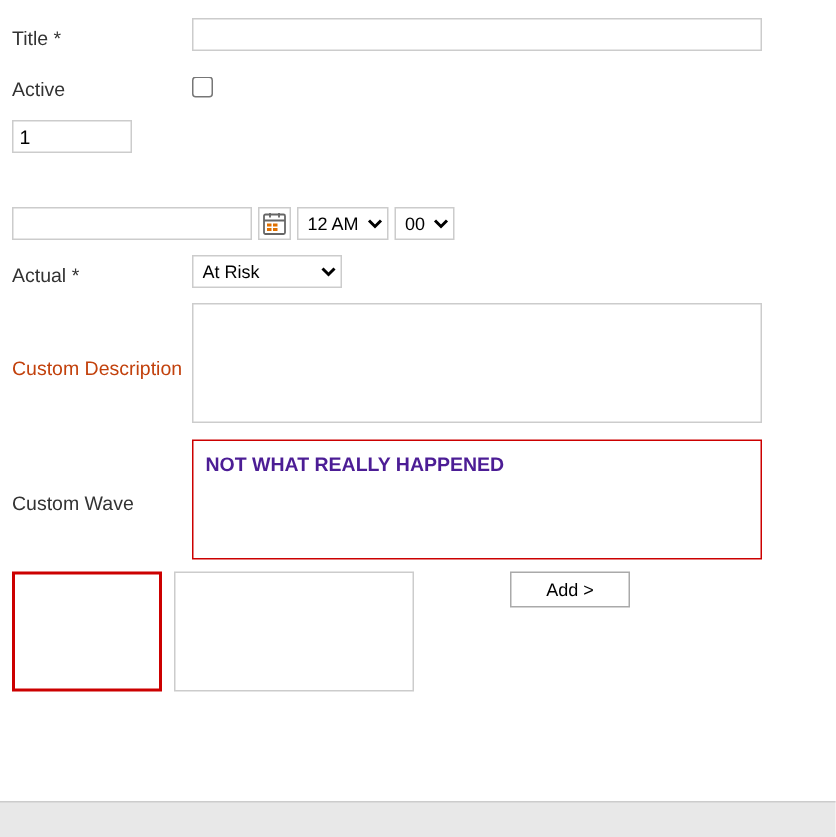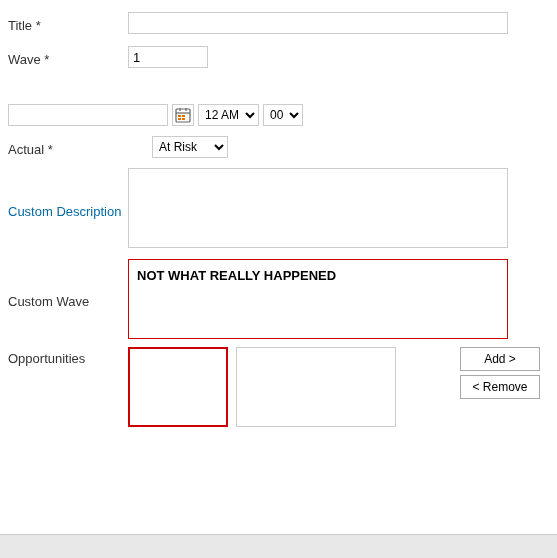--- a/index.html
+++ b/index.html
@@ -35,21 +35,21 @@
       color: #333;
       padding-top: 4px;
       font-size: 13px;
     }
 
     .required-star {
       color: #333;
     }
 
     .form-label-blue {
-      color: #0369a1;
+      color: #c2410c;
     }
 
     .form-field {
       flex: 1;
     }
 
     input[type="text"] {
       height: 22px;
       border: 1px solid #ccc;
       padding: 2px 4px;
@@ -102,43 +102,42 @@
 
     select {
       height: 22px;
       border: 1px solid #ccc;
       font-size: 12px;
       background: #fff;
       padding: 0 2px;
     }
 
     .status-select {
-      width: 76px;
-      margin-left: 24px;
+      width: 100px;
     }
 
     .time-select {
       height: 22px;
     }
 
     textarea {
       border: 1px solid #ccc;
       font-size: 13px;
       padding: 4px;
       resize: none;
       width: 380px;
       font-family: Arial, sans-serif;
     }
 
     .description-textarea {
       height: 80px;
     }
 
     .notes-text {
-      color: #000000;
+      color: #4c1d95;
       font-weight: bold;
       font-size: 13px;
       padding: 4px;
     }
 
     .notes-box {
       width: 380px;
       height: 80px;
       border: 1px solid #cc0000;
       background: #fff;
@@ -220,25 +219,30 @@
 
   <div class="form-row">
     <div class="form-label">
       <span>Title</span><span class="required-star"> *</span>
     </div>
     <div class="form-field">
       <input type="text" class="title-input" value="" style="">
     </div>
   </div>
 
-
   <div class="form-row">
     <div class="form-label">
-      <span>Wave</span><span class="required-star"> *</span>
-    </div>
+      <span>Active</span>
+    </div>
+    <div class="form-field">
+      <input type="checkbox" style="">
+    </div>
+  </div>
+
+  <div class="form-row">
     <div class="form-field">
       <input type="text" class="wave-input" value="1" style="">
     </div>
   </div>
 
   <div class="form-row">
     <div class="form-field">
       <div class="date-row">
         <input type="text" class="date-input" value="" style="">
         <button class="calendar-btn">
@@ -295,32 +299,26 @@
       <span>Custom Wave</span>
     </div>
     <div class="form-field">
       <div class="notes-box">
         <span class="notes-text">NOT WHAT REALLY HAPPENED</span>
       </div>
     </div>
   </div>
 
   <div class="opportunities-row">
-    <div class="opp-label">
-      <span>Opportunities</span>
-    </div>
     <div class="opp-fields">
       <div class="opp-left-box"></div>
       <div class="opp-middle-box"></div>
       <div class="opp-buttons">
         <button class="opp-btn">
           <span>Add &gt;</span>
         </button>
-        <button class="opp-btn">
-          <span>&lt; Remove</span>
-        </button>
       </div>
     </div>
   </div>
 
 </div>
 
 <div class="footer-bar"></div>
 
 </body></html>

